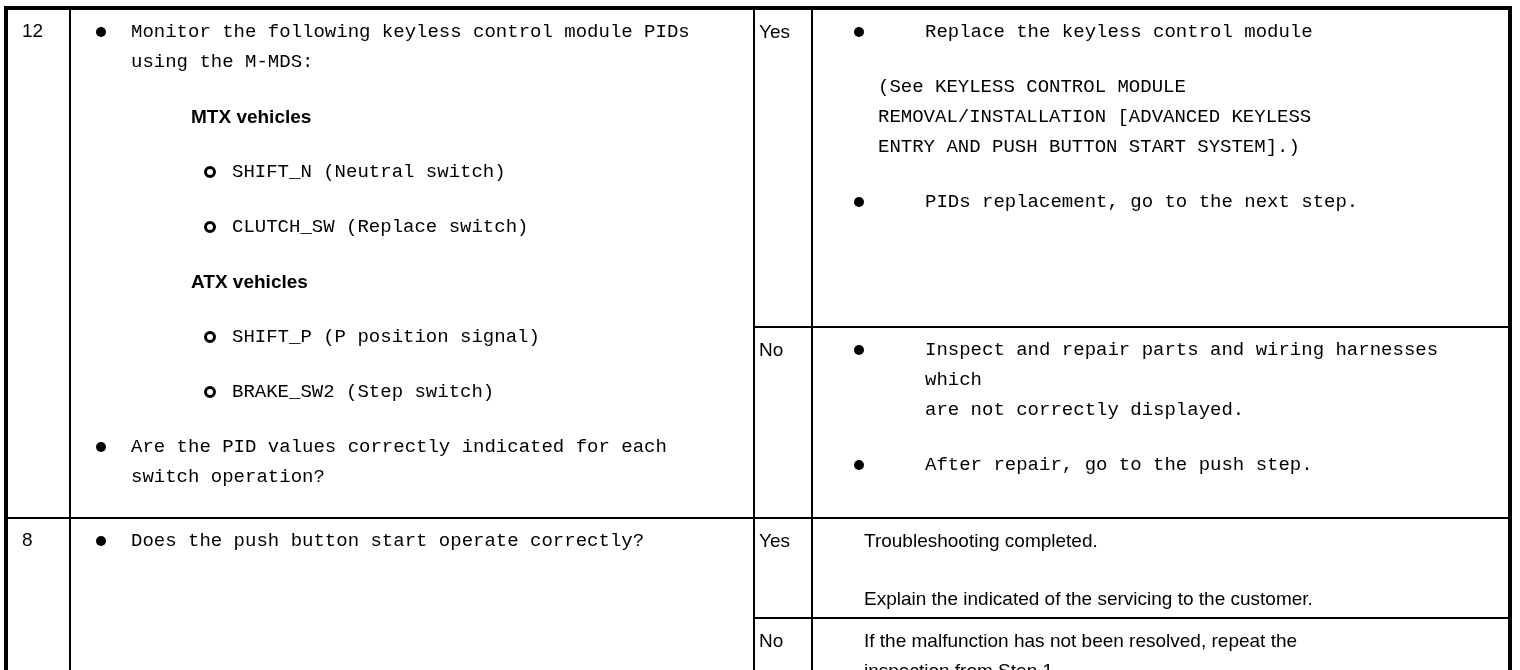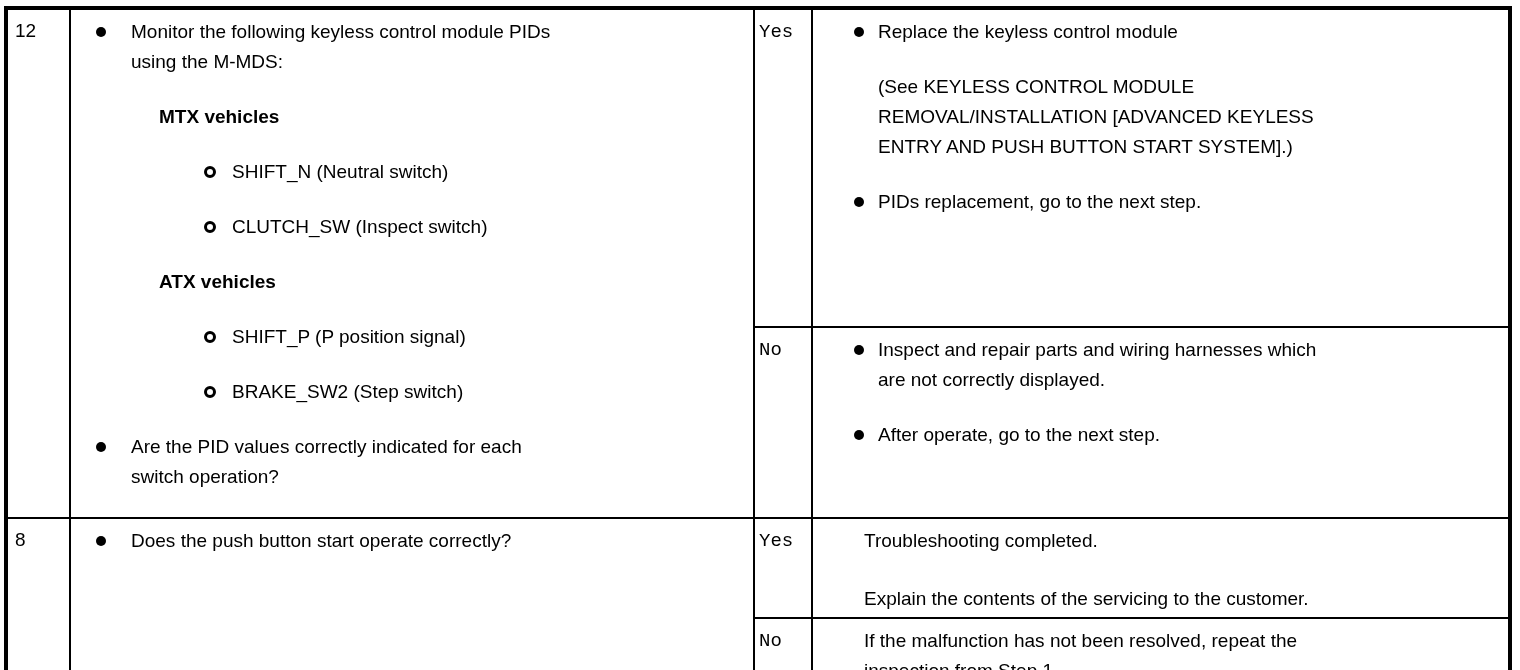--- a/index.html
+++ b/index.html
@@ -17,38 +17,38 @@
     border-collapse: collapse; table-layout: fixed;
     border: 4px solid #000;
   }
   table.doc-table td {
     border: 2px solid #000;
     vertical-align: top;
     padding: 0;
     overflow: hidden;
   }
   .cell-pad { padding: 7px 6px 0 0; }
-  .step-cell .cell-pad { padding: 6px 4px 0 7px; }
-  .flag-cell .cell-pad { padding: 7px 10px 0 4px; font-family: Liberation Mono, monospace; }
+  .step-cell .cell-pad { padding: 6px 4px 0 14px; }
+  .flag-cell .cell-pad { padding: 7px 10px 0 4px; }
   .result-plain .cell-pad { padding: 7px 8px 0 7px; margin-left: 44px; }
 
   .txt, .plain-text, .subheader, .step-num, .flag-label { line-height: 30px; white-space: pre-line; }
 
-  .item { display: flex; align-items: flex-start; margin-bottom: 25px; }
+  .item { display: flex; align-items: flex-start; margin-bottom: 25px; font-family: Liberation Mono, monospace; }
   .marker { display: flex; justify-content: flex-start; }
 
   
   .action-cell .l1 { margin-left: 25px; }
   .action-cell .l1 .marker { flex: 0 0 35px; }
   .action-cell .l2 { margin-left: 133px; }
   .action-cell .l2 .marker { flex: 0 0 28px; }
-  .subheader { margin-left: 88px; margin-bottom: 25px; font-weight: bold; }
+  .subheader { margin-left: 120px; margin-bottom: 25px; font-weight: bold; }
 
   
-  .result-cell .l1 { margin-left: 41px; }
+  .result-cell .l1 { margin-left: 41px; gap: 47px; }
   .result-cell .l1 .marker { flex: 0 0 24px; }
   .result-cell .plain { margin-left: 65px; margin-top: 19px; }
 
   .dot { width: 10px; height: 10px; border-radius: 50%; background: #000; margin-top: 10px; }
   .ring { width: 12px; height: 12px; border-radius: 50%; border: 3px solid #000; background: #fff; margin-top: 9px; }
 
   .gap-top { margin-top: 28px; }
 </style>
 </head>
 <body>
@@ -81,21 +81,21 @@
         <div class="item l2">
           <span class="marker">
                 <span class="ring"></span>
               </span>
           <span class="txt">SHIFT_N (Neutral switch)</span>
         </div>
         <div class="item l2">
           <span class="marker">
                 <span class="ring"></span>
               </span>
-          <span class="txt">CLUTCH_SW (Inspect switch)</span>
+          <span class="txt">CLUTCH_SW (Replace switch)</span>
         </div>
         <div class="subheader">ATX vehicles</div>
         <div class="item l2">
           <span class="marker">
                 <span class="ring"></span>
               </span>
           <span class="txt">SHIFT_P (P position signal)</span>
         </div>
         <div class="item l2">
           <span class="marker">
@@ -152,21 +152,21 @@
           <span class="marker">
                 <span class="dot"></span>
               </span>
           <span class="txt">Inspect and repair parts and wiring harnesses which
 are not correctly displayed.</span>
         </div>
         <div class="item l1">
           <span class="marker">
                 <span class="dot"></span>
               </span>
-          <span class="txt">After operate, go to the next step.</span>
+          <span class="txt">After repair, go to the push step.</span>
         </div>
       </div>
     </td>
   </tr>
 
   <tr style="height:100px">
     <td class="step-cell" rowspan="2">
       <div class="cell-pad">
         <div class="step-num">8</div>
       </div>
@@ -182,21 +182,21 @@
       </div>
     </td>
     <td class="flag-cell">
       <div class="cell-pad">
         <div class="flag-label">Yes</div>
       </div>
     </td>
     <td class="result-cell result-plain">
       <div class="cell-pad">
         <div class="plain-text">Troubleshooting completed.</div>
-        <div class="plain-text gap-top">Explain the contents of the servicing to the customer.</div>
+        <div class="plain-text gap-top">Explain the indicated of the servicing to the customer.</div>
       </div>
     </td>
   </tr>
 
   <tr style="height:67px">
     <td class="flag-cell">
       <div class="cell-pad">
         <div class="flag-label">No</div>
       </div>
     </td>

